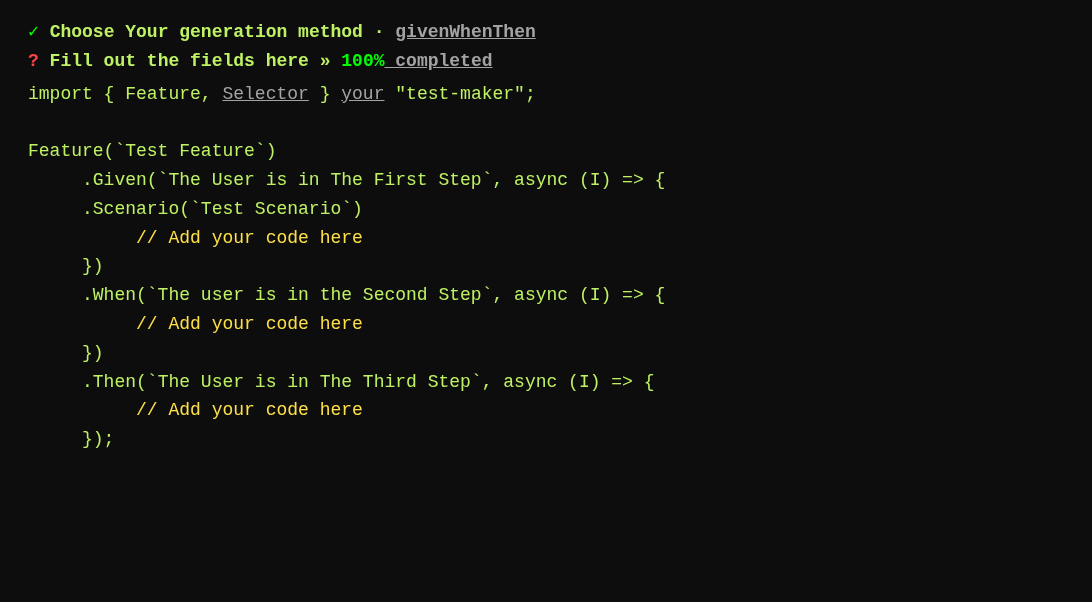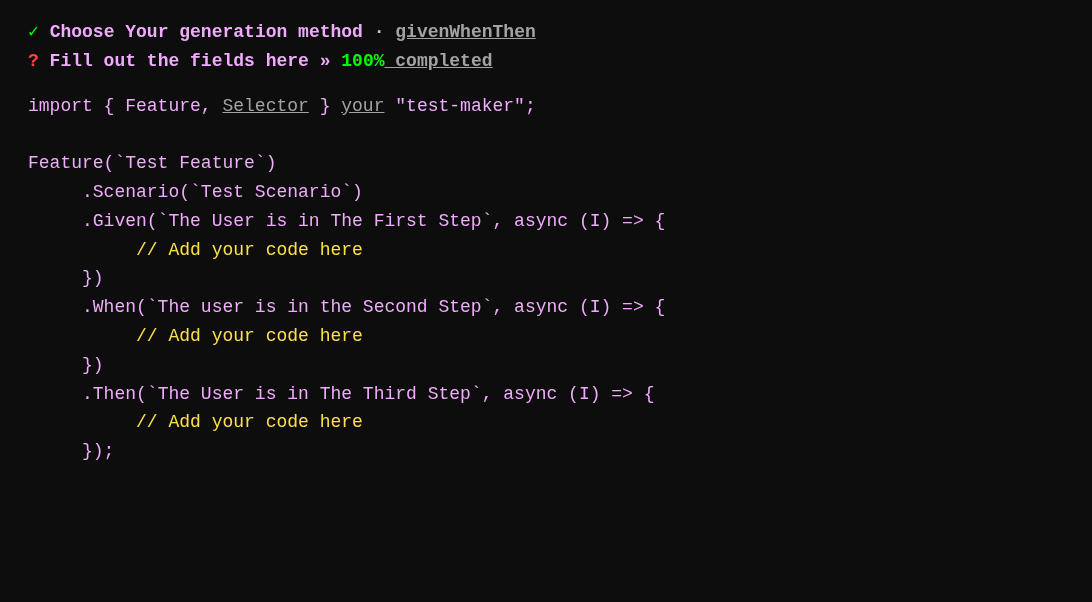--- a/index.html
+++ b/index.html
@@ -20,30 +20,30 @@
     }
 
     .line {
       display: flex;
       align-items: baseline;
       white-space: pre;
     }
 
     .color-green { color: #00ff00; }
     .color-cyan  { color: #a3a3a3; text-decoration: underline; }
-    .color-white { color: #f0abfc; }
+    .color-white { color: #bef264; }
     .color-red   { color: #ff4444; }
     .color-comment { color: #fde047; }
 
     .bold { font-weight: bold; }
 
     .underline { }
 
     .code-block {
-      margin-top: 16px;
+      margin-top: 4px;
     }
   </style>
 </head>
 <body>
 
 <div class="line">
   <span class="color-green bold">✓</span>
   <span class="color-white bold"> Choose Your generation method · </span>
   <span class="color-cyan bold">givenWhenThen</span>
 </div>
@@ -62,25 +62,25 @@
     <span class="color-white">import { Feature, </span><span class="color-cyan">Selector</span><span class="color-white"> } </span><span class="color-cyan">your</span><span class="color-white"> "test-maker";</span>
   </div>
 
   <div class="line">&nbsp;</div>
 
   <div class="line">
     <span class="color-white">Feature(`Test Feature`)</span>
   </div>
 
   <div class="line">
-    <span class="color-white">     .Scenario(`Test Scenario`)</span>
+    <span class="color-white">     .Given(`The User is in The First Step`, async (I) =&gt; {</span>
   </div>
 
   <div class="line">
-    <span class="color-white">     .Given(`The User is in The First Step`, async (I) =&gt; {</span>
+    <span class="color-white">     .Scenario(`Test Scenario`)</span>
   </div>
 
   <div class="line">
     <span class="color-comment">          // Add your code here</span>
   </div>
 
   <div class="line">
     <span class="color-white">     })</span>
   </div>
 

